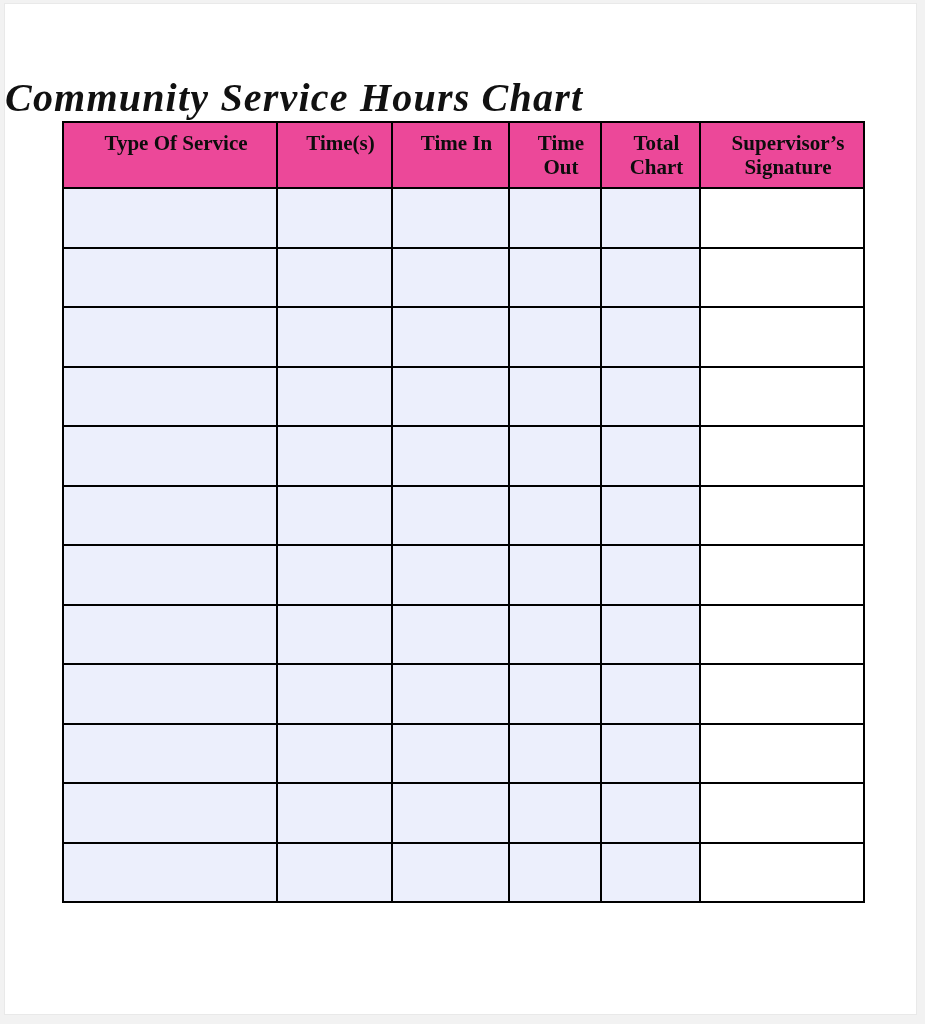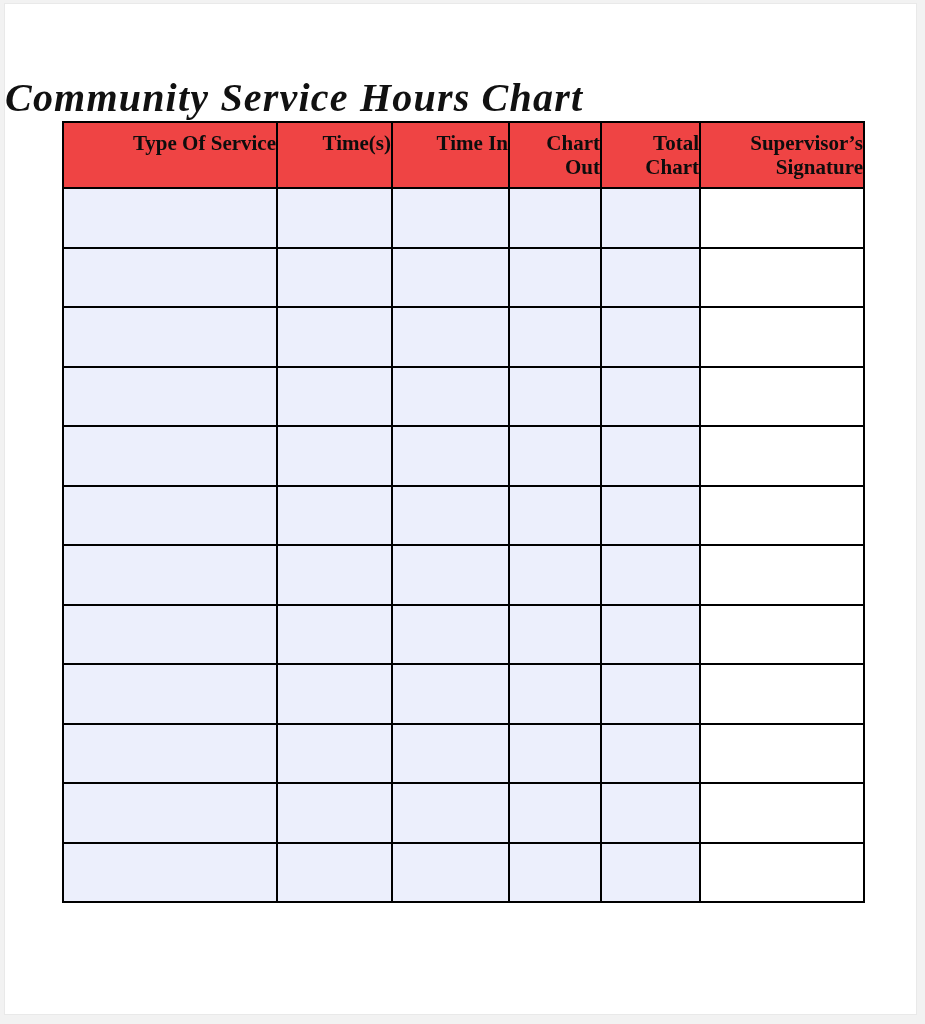--- a/index.html
+++ b/index.html
@@ -63,22 +63,22 @@
   #hours-table td {
     border: 2px solid #000000;
     padding: 0;
     margin: 0;
     box-sizing: border-box;
   }
 
   #hours-table th {
     height: 66px;
     vertical-align: top;
-    text-align: right;
-    background: #ef4444;
+    text-align: center;
+    background: #ec4899;
     font-family: "Liberation Serif", "DejaVu Serif", serif;
     font-weight: bold;
     font-size: 21px;
     line-height: 24px;
     color: #0d0d0d;
     padding: 8px 0 0 12px;
   }
 
   #hours-table td {
     height: 59.5px;
@@ -103,21 +103,21 @@
       <col class="c-timein">
       <col class="c-timeout">
       <col class="c-total">
       <col class="c-signature">
     </colgroup>
     <thead>
       <tr>
         <th>Type Of Service</th>
         <th>Time(s)</th>
         <th>Time In</th>
-        <th>Chart Out</th>
+        <th>Time Out</th>
         <th>Total Chart</th>
         <th>Supervisor’s Signature</th>
       </tr>
     </thead>
     <tbody id="table-body">
         <tr>
           <td></td>
           <td></td>
           <td></td>
           <td></td>

